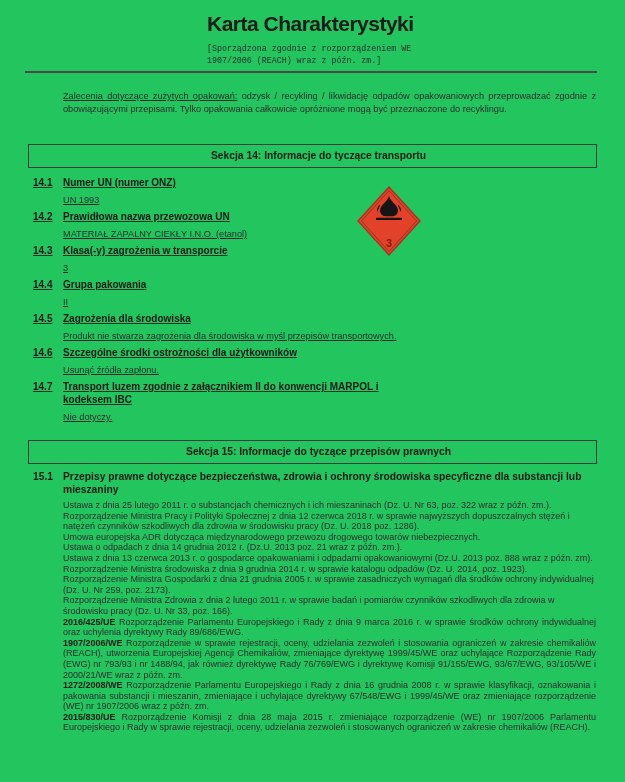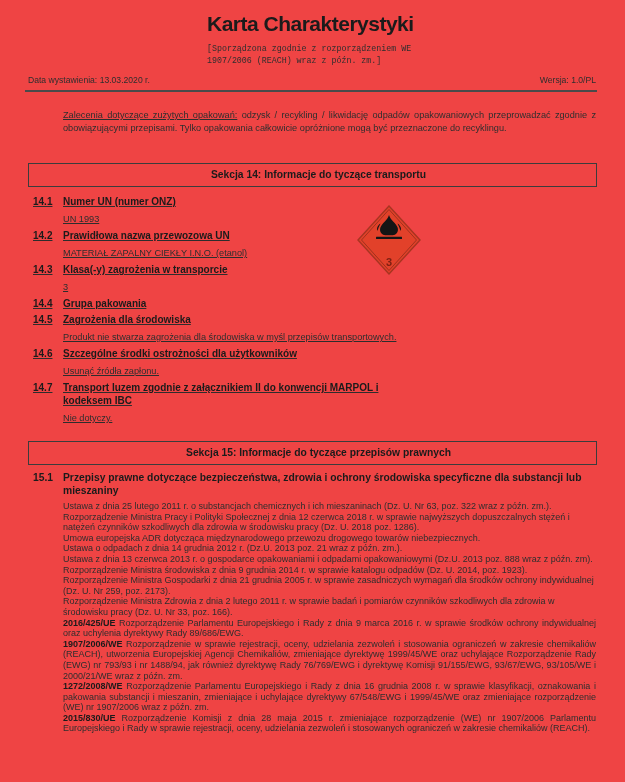--- a/index.html
+++ b/index.html
@@ -1,18 +1,18 @@
 <!DOCTYPE html>
 <html><head>
 <meta charset="utf-8">
 <style>
   html,body { margin:0; padding:0; background:#ffffff; }
   .page {
     position:relative; width:625px; height:782px; overflow:hidden;
-    background:#ef4444; color:#2d2d2d;
+    background:#22c55e; color:#2d2d2d;
     font-family:"Liberation Sans", sans-serif;
     -webkit-font-smoothing:antialiased;
   }
   .title {
     margin:12px 0 0 207px; font-size:21px; font-weight:bold;
     letter-spacing:-0.5px; color:#1b1b1b;
   }
   .subtitle {
     margin:7px 0 0 207px; width:236px; font-size:8.3px;
     line-height:11.5px; color:#2e2e2e;font-family:Liberation Mono, monospace;
@@ -47,24 +47,20 @@
   .legal b { color:#1b1b1b; }
 </style>
 </head>
 <body>
 
 <div class="page">
 
   <div class="title">Karta Charakterystyki</div>
   <div class="subtitle">[Sporządzona zgodnie z rozporządzeniem WE 1907/2006 (REACH) wraz z późn. zm.]</div>
 
-  <div class="meta">
-    <span>Data wystawienia: 13.03.2020 r.</span>
-    <span>Wersja: 1.0/PL</span>
-  </div>
   <hr class="rule">
 
   <p class="intro"><span class="u">Zalecenia dotyczące zużytych opakowań:</span>
     <span>odzysk / recykling / likwidację odpadów opakowaniowych przeprowadzać zgodnie z obowiązującymi przepisami. Tylko opakowania całkowicie opróżnione mogą być przeznaczone do recyklingu.</span></p>
 
   <div class="secbox">
     <span>Sekcja 14: Informacje do tyczące transportu</span>
   </div>
 
   <div class="s14-body">
@@ -100,20 +96,21 @@
         <span class="item-heading">Klasa(-y) zagrożenia w transporcie</span>
       </div>
       <div class="item-val">3</div>
     </div>
 
     <div class="item">
       <div class="item-head">
         <span class="item-num">14.4</span>
         <span class="item-heading">Grupa pakowania</span>
       </div>
+      <div class="item-val">II</div>
     </div>
 
     <div class="item">
       <div class="item-head">
         <span class="item-num">14.5</span>
         <span class="item-heading">Zagrożenia dla środowiska</span>
       </div>
       <div class="item-val">Produkt nie stwarza zagrożenia dla środowiska w myśl przepisów transportowych.</div>
     </div>
 

